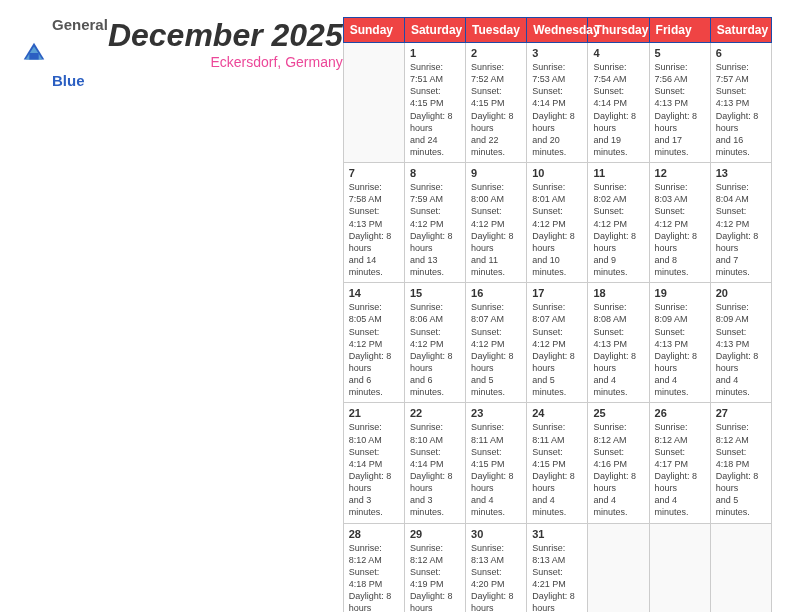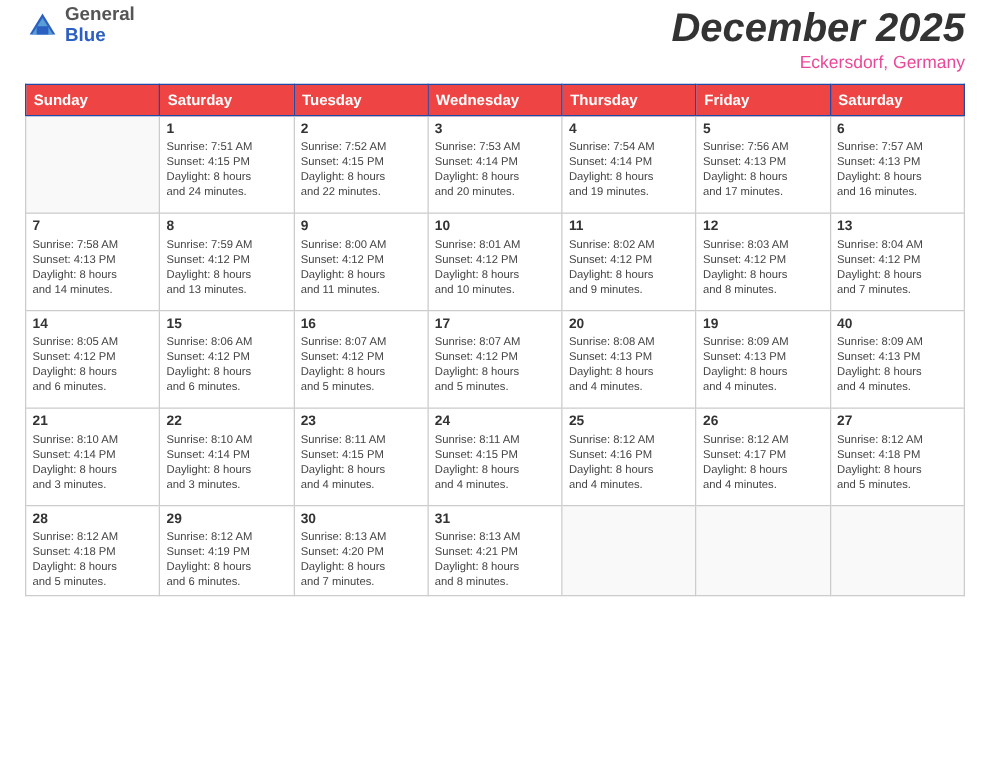--- a/index.html
+++ b/index.html
@@ -6,43 +6,43 @@
     body {
       font-family: Arial, sans-serif;
       background: #fff;
       width: 792px;
       height: 612px;
       overflow: hidden;
     }
     .page {
       width: 792px;
       height: 445px;
-      padding: 4px 20px;
-      display: flex;
-      flex-direction: column;
+      padding: 17px 20px;
+      display: flex;
+      flex-direction: row;
     }
     .header {
       display: flex;
       justify-content: space-between;
       align-items: flex-start;
       margin-bottom: 10px;
     }
     .logo {
       display: flex;
       align-items: center;
       gap: 4px;
     }
     .logo-text {
       display: flex;
       flex-direction: column;
       font-size: 15px;
       line-height: 1.1;
     }
     .logo-general { color: #555; font-weight: bold; }
-    .logo-blue { color: #2b5fc2; font-weight: bold; }
+    .logo-blue { color: #2b5fc2; font-weight: bold; margin-top: 39px; }
     .logo-icon {
       width: 28px;
       height: 28px;
     }
     .title-area {
       text-align: right;
     }
     .month-title {
       font-size: 32px;
       font-weight: bold;
@@ -198,29 +198,29 @@
           </td>
           <td>
             <span class="day-num">16</span>
             <div class="day-info">Sunrise: 8:07 AM<br>Sunset: 4:12 PM<br>Daylight: 8 hours<br>and 5 minutes.</div>
           </td>
           <td>
             <span class="day-num">17</span>
             <div class="day-info">Sunrise: 8:07 AM<br>Sunset: 4:12 PM<br>Daylight: 8 hours<br>and 5 minutes.</div>
           </td>
           <td>
-            <span class="day-num">20</span>
+            <span class="day-num">18</span>
             <div class="day-info">Sunrise: 8:08 AM<br>Sunset: 4:13 PM<br>Daylight: 8 hours<br>and 4 minutes.</div>
           </td>
           <td>
             <span class="day-num">19</span>
             <div class="day-info">Sunrise: 8:09 AM<br>Sunset: 4:13 PM<br>Daylight: 8 hours<br>and 4 minutes.</div>
           </td>
           <td>
-            <span class="day-num">40</span>
+            <span class="day-num">20</span>
             <div class="day-info">Sunrise: 8:09 AM<br>Sunset: 4:13 PM<br>Daylight: 8 hours<br>and 4 minutes.</div>
           </td>
         </tr>
         <tr>
           <td>
             <span class="day-num">21</span>
             <div class="day-info">Sunrise: 8:10 AM<br>Sunset: 4:14 PM<br>Daylight: 8 hours<br>and 3 minutes.</div>
           </td>
           <td>
             <span class="day-num">22</span>

